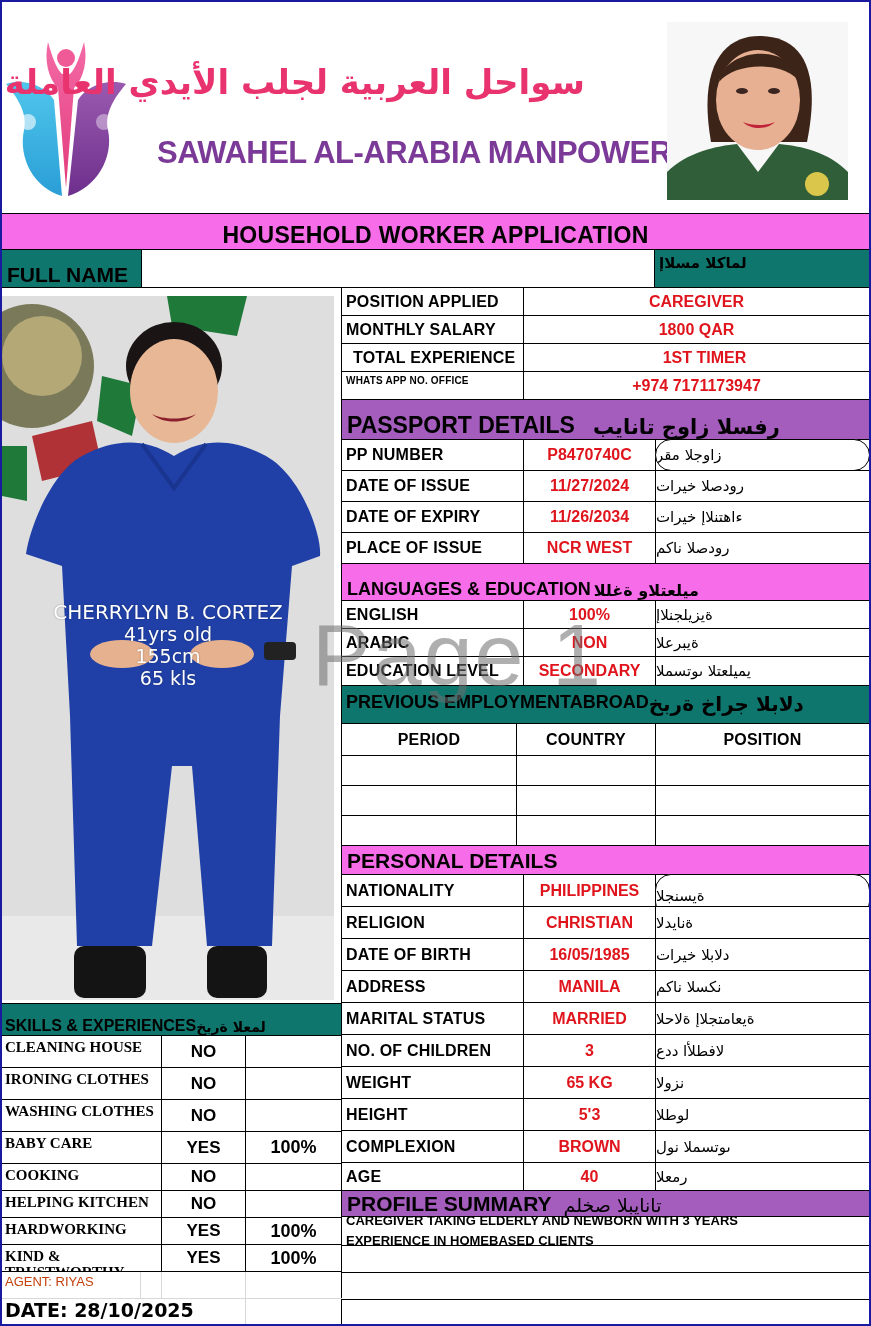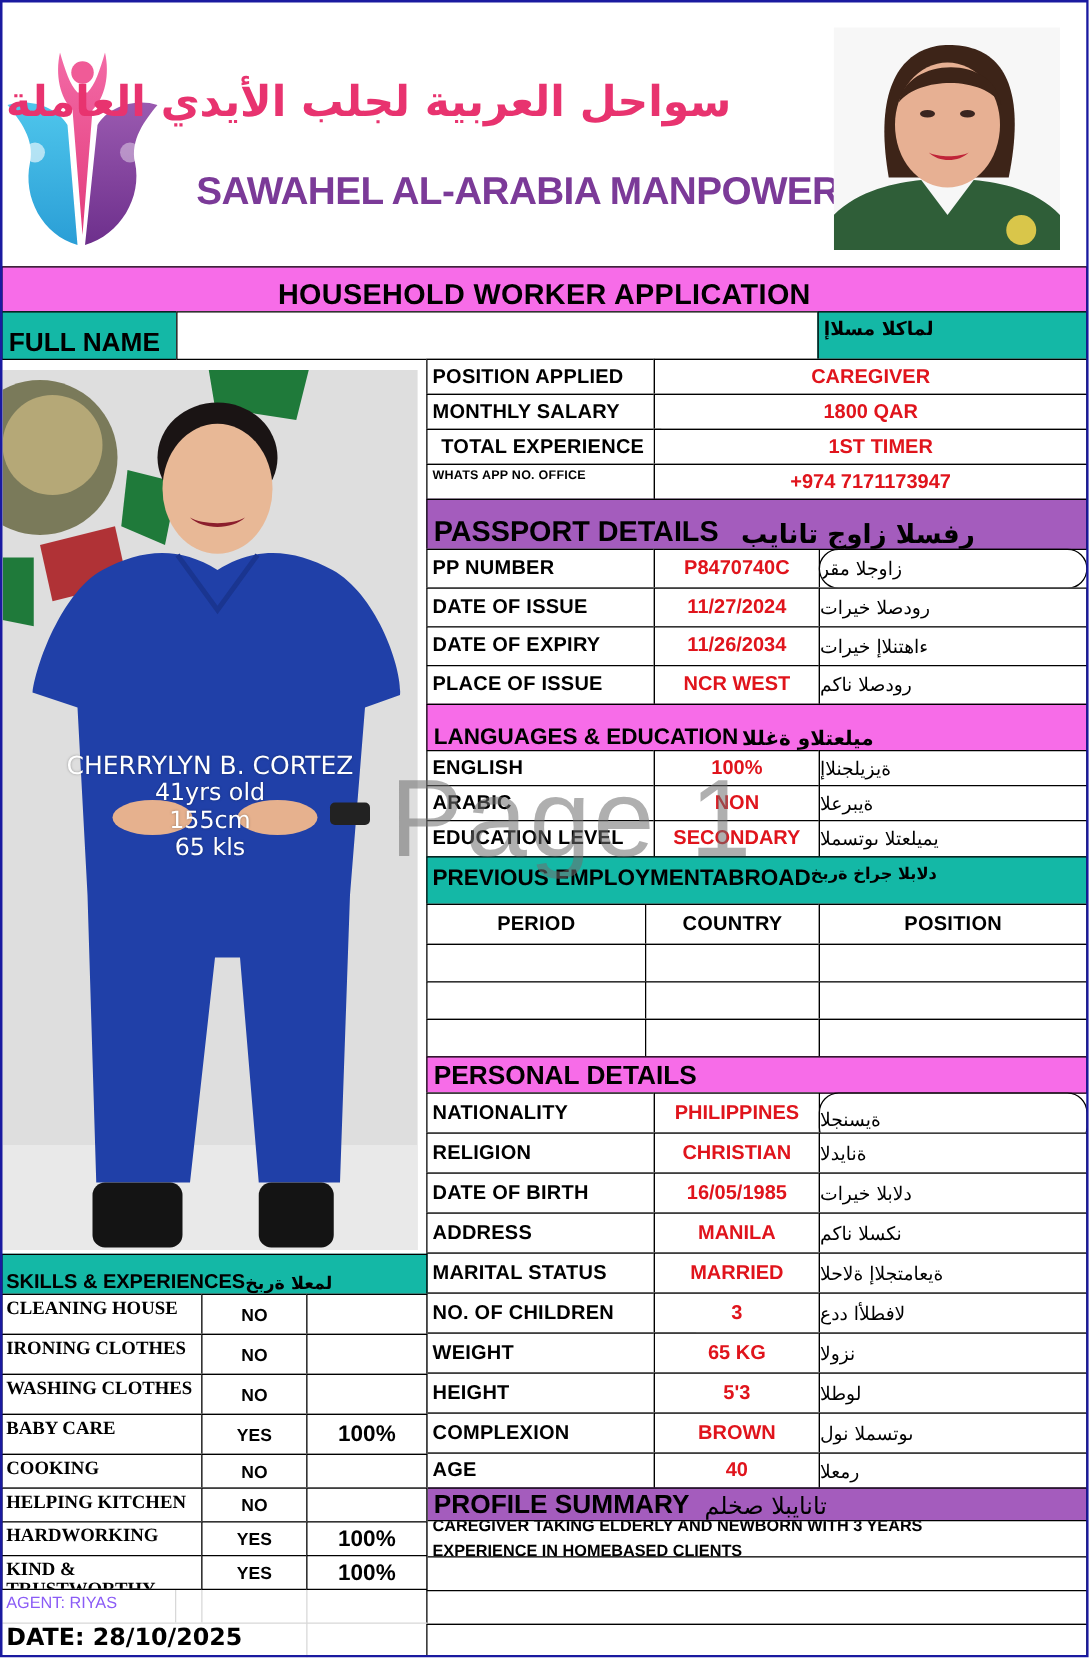--- a/index.html
+++ b/index.html
@@ -6,24 +6,24 @@
   html, body { width: 871px; height: 1326px; background: #ffffff; overflow: hidden; }
   body { position: relative; font-family: "Liberation Sans", "DejaVu Sans", sans-serif; color: #000; }
   .frame { position: absolute; left: 0; top: 0; width: 871px; height: 1326px; border: 2px solid #1a1aa0; pointer-events: none; z-index: 50; }
   .abs { position: absolute; }
   .cell { position: absolute; border: 1px solid #000; background: #fff; display: flex; align-items: center; overflow: hidden; white-space: nowrap; }
   .lbl { font-weight: 700; font-size: 16px; padding-left: 4px; letter-spacing: 0.2px; }
   .val { font-weight: 700; font-size: 16px; color: #e0141c; justify-content: center; }
   .ar { font-size: 15px; justify-content: flex-end; padding-right: 3px; direction: rtl; font-family: "DejaVu Sans", sans-serif; }
   .hdr { position: absolute; border: 1px solid #000; display: flex; align-items: flex-end; font-weight: 700; overflow: hidden; white-space: nowrap; }
   .pink { background: #f76ce8; }
-  .cyan { background: #14b8a6; }
+  .cyan { background: #0f766e; }
   .violet { background: #a45cbd; }
   .skill { font-family: "Liberation Serif", "DejaVu Serif", serif; font-weight: 700; font-size: 15px; padding-left: 3px; align-items: flex-start; padding-top: 3px; }
-  .yn { font-weight: 700; font-size: 14px; justify-content: center; }
+  .yn { font-weight: 700; font-size: 17px; justify-content: center; }
   .pct { font-weight: 700; font-size: 18px; justify-content: center; }
   .photo { position: absolute; overflow: hidden; }
   .watermark { position: absolute; left: 312px; top: 604px; font-size: 88px; color: rgba(110,110,110,0.55); font-family: "Liberation Sans", sans-serif; z-index: 20; pointer-events: none; letter-spacing: 2px; }
   .summary { position: absolute; left: 341px; top: 1216px; width: 529px; height: 30px; border: 1px solid #000; overflow: hidden; background: #fff; }
   .summary span { display: block; font-weight: 700; font-size: 13px; line-height: 20px; padding-left: 4px; margin-top: -6px; white-space: normal; width: 460px; }
 </style>
 </head>
 <body>
 
 <div class="frame"></div>
@@ -158,21 +158,21 @@
 <div class="cell lbl" style="left:341px; top:628px; width:183px; height:29px;">ARABIC</div>
 <div class="cell val" style="left:523px; top:628px; width:133px; height:29px;">NON</div>
 <div class="cell ar" style="left:655px; top:628px; width:215px; height:29px;">ةيبرعلا</div>
 
 <div class="cell lbl" style="left:341px; top:656px; width:183px; height:30px;">EDUCATION LEVEL</div>
 <div class="cell val" style="left:523px; top:656px; width:133px; height:30px;">SECONDARY</div>
 <div class="cell ar" style="left:655px; top:656px; width:215px; height:30px;">يميلعتلا ىوتسملا</div>
 
 <div class="hdr cyan" style="left:341px; top:685px; width:529px; height:39px; padding-left:4px; font-size:18px; align-items:flex-start; padding-top:6px;">
   <span>PREVIOUS EMPLOYMENTABROAD</span>
-  <span style="direction:rtl; font-family:'DejaVu Sans',sans-serif; font-size:13px;">دلابلا جراخ ةربخ</span>
+  <span style="direction:rtl; font-family:'DejaVu Sans',sans-serif; font-size:20px;">دلابلا جراخ ةربخ</span>
 </div>
 
 <div class="cell lbl" style="left:341px; top:723px; width:176px; height:33px; justify-content:center; padding-left:0;">PERIOD</div>
 <div class="cell lbl" style="left:516px; top:723px; width:140px; height:33px; justify-content:center; padding-left:0;">COUNTRY</div>
 <div class="cell lbl" style="left:655px; top:723px; width:215px; height:33px; justify-content:center; padding-left:0;">POSITION</div>
 
 <div class="cell" style="left:341px; top:755px; width:176px; height:31px;"></div>
 <div class="cell" style="left:516px; top:755px; width:140px; height:31px;"></div>
 <div class="cell" style="left:655px; top:755px; width:215px; height:31px;"></div>
 <div class="cell" style="left:341px; top:785px; width:176px; height:31px;"></div>
@@ -269,20 +269,20 @@
 <div class="cell skill" style="left:1px; top:1217px; width:161px; height:28px;">HARDWORKING</div>
 <div class="cell yn" style="left:161px; top:1217px; width:85px; height:28px;">YES</div>
 <div class="cell pct" style="left:245px; top:1217px; width:97px; height:28px;">100%</div>
 
 <div class="cell skill" style="left:1px; top:1244px; width:161px; height:28px; white-space:normal; line-height:16px;">
   <span style="display:block; width:90px;">KIND &amp; TRUSTWORTHY</span>
 </div>
 <div class="cell yn" style="left:161px; top:1244px; width:85px; height:28px;">YES</div>
 <div class="cell pct" style="left:245px; top:1244px; width:97px; height:28px;">100%</div>
 
-<div class="abs" style="left:5px; top:1274px; width:150px; height:20px; font-size:13px; color:#8b5cf6;">AGENT: RIYAS</div>
+<div class="abs" style="left:5px; top:1274px; width:150px; height:20px; font-size:13px; color:#c2410c;">AGENT: RIYAS</div>
 <div class="abs" style="left:140px; top:1272px; width:1px; height:26px; background:#d8d8d8;"></div>
 <div class="abs" style="left:161px; top:1272px; width:1px; height:26px; background:#d8d8d8;"></div>
 <div class="abs" style="left:245px; top:1272px; width:1px; height:54px; background:#d8d8d8;"></div>
 <div class="abs" style="left:2px; top:1298px; width:340px; height:1px; background:#d8d8d8;"></div>
 <div class="abs" style="left:5px; top:1299px; width:240px; height:24px; font-size:19px; font-weight:700; font-family:'DejaVu Sans',sans-serif;">DATE: 28/10/2025</div>
 
 <div class="watermark">Page 1</div>
 
 </body></html>

